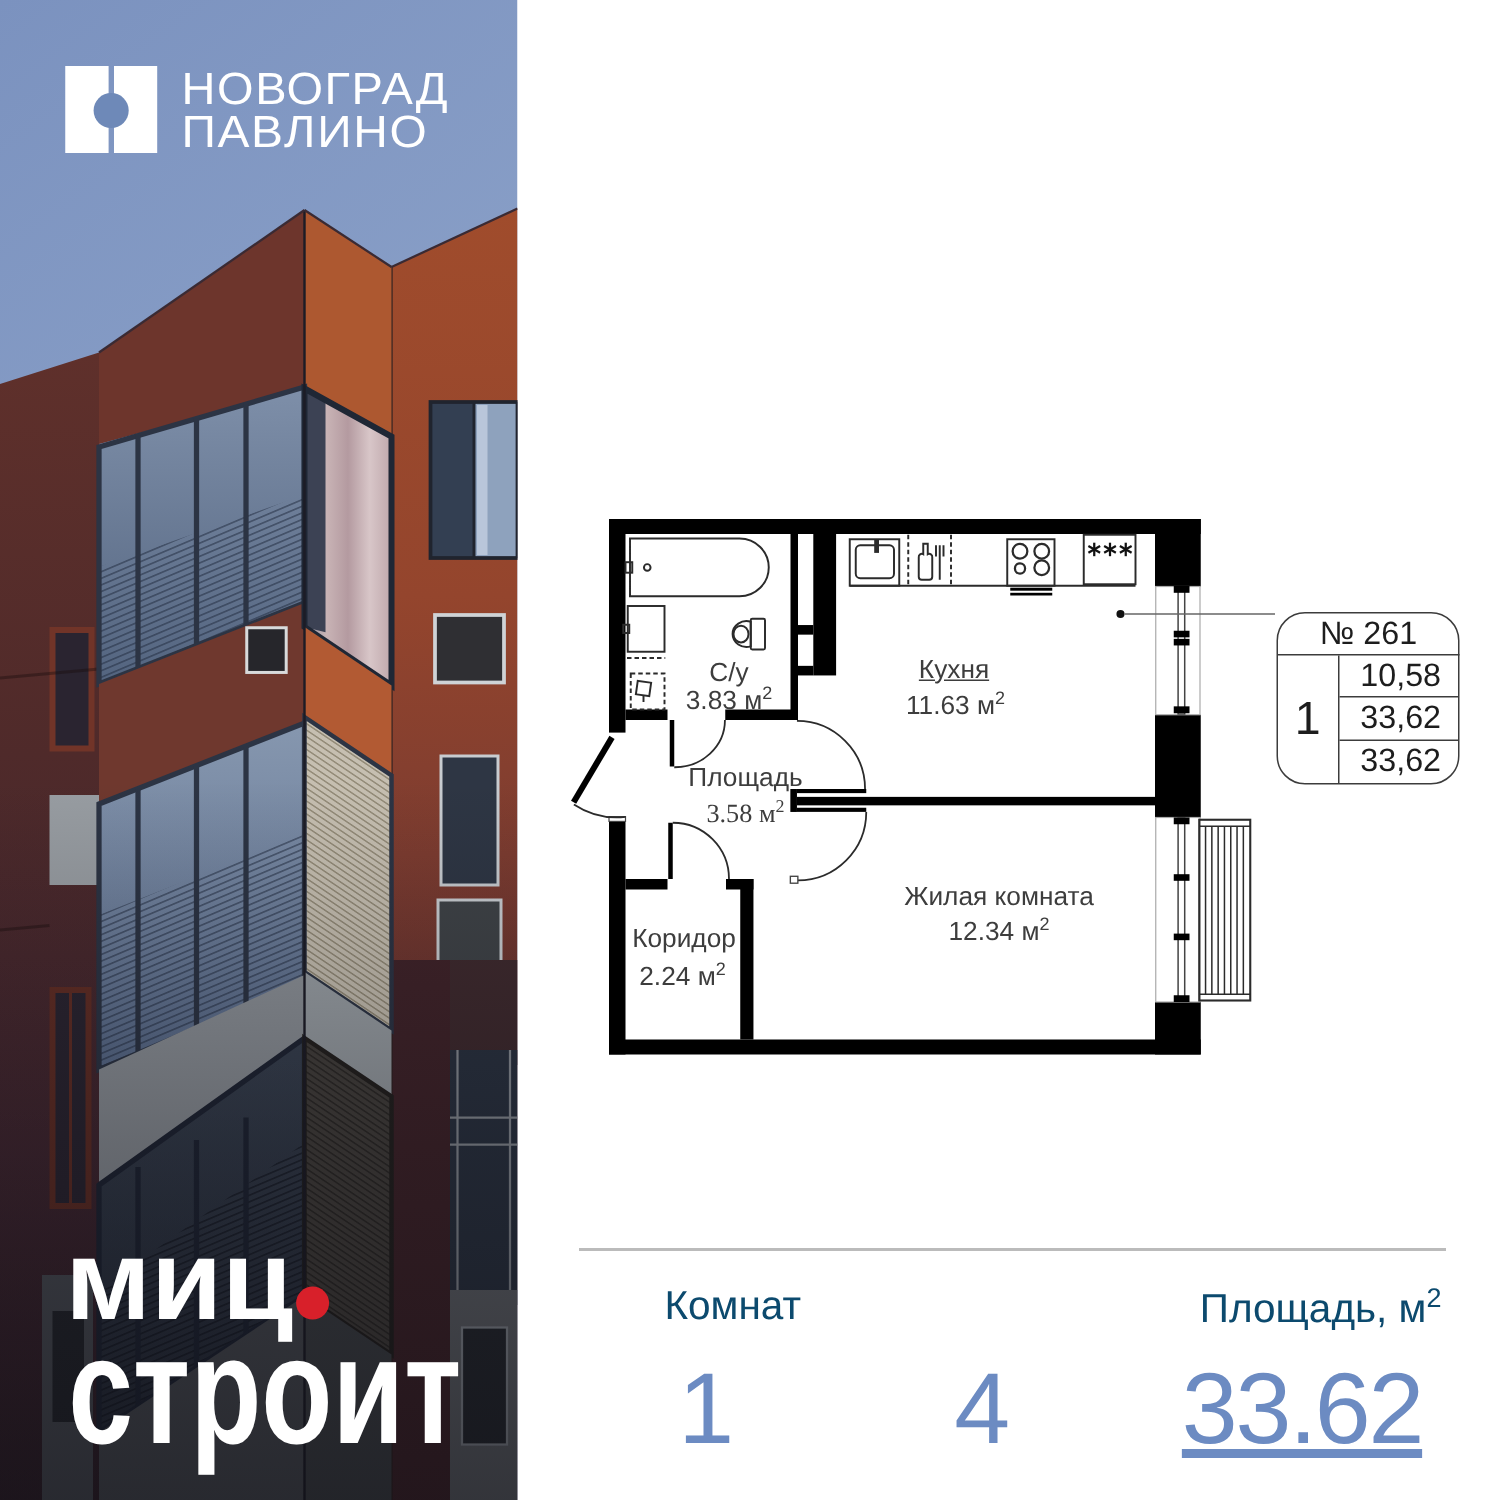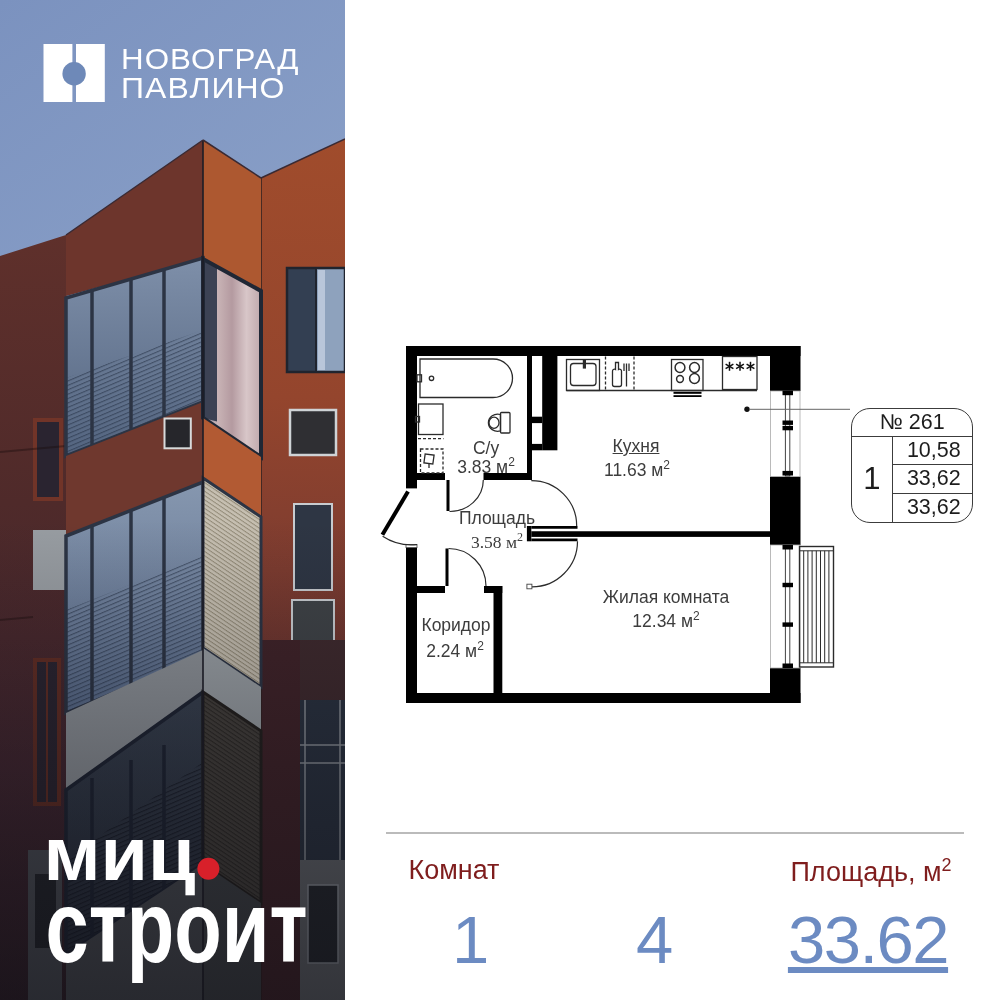--- a/index.html
+++ b/index.html
@@ -2,21 +2,21 @@
 <html><head><meta charset="utf-8">
 <style>
 html,body{margin:0;padding:0;}
 body{width:1000px;height:1000px;background:#fff;font-family:"Liberation Sans",sans-serif;position:relative;overflow:hidden;}
 .abs{position:absolute;}
 #photo{left:0;top:0;}
 .lbl{position:absolute;color:#3d3d3d;font-size:17.5px;text-align:center;white-space:nowrap;}
 .lbl sup{font-size:12px;}
 #tbl{left:850.6px;top:408px;width:122px;height:115.2px;color:#1d1d1d;box-sizing:border-box;border-radius:19px;}
 #stats{left:350px;top:750px;width:650px;height:250px;}
-.statlbl{position:absolute;top:105px;font-size:27px;color:#7f1d1d;text-align:center;white-space:nowrap;}
+.statlbl{position:absolute;top:105px;font-size:27px;color:#0c4a6e;text-align:right;white-space:nowrap;}
 .statnum{position:absolute;top:151px;font-size:67px;letter-spacing:-1.5px;color:#6c8bc2;text-align:center;white-space:nowrap;}
 </style></head>
 <body>
 <svg id="photo" class="abs" width="345" height="1000" viewBox="0 0 345 1000">
 <defs>
 <linearGradient id="sky" x1="0" y1="0" x2="0.25" y2="1">
  <stop offset="0" stop-color="#7b92bf"></stop>
         <stop offset="0.55" stop-color="#8ca2c9"></stop>
         <stop offset="1" stop-color="#a5b5d2"></stop>
 </linearGradient>

